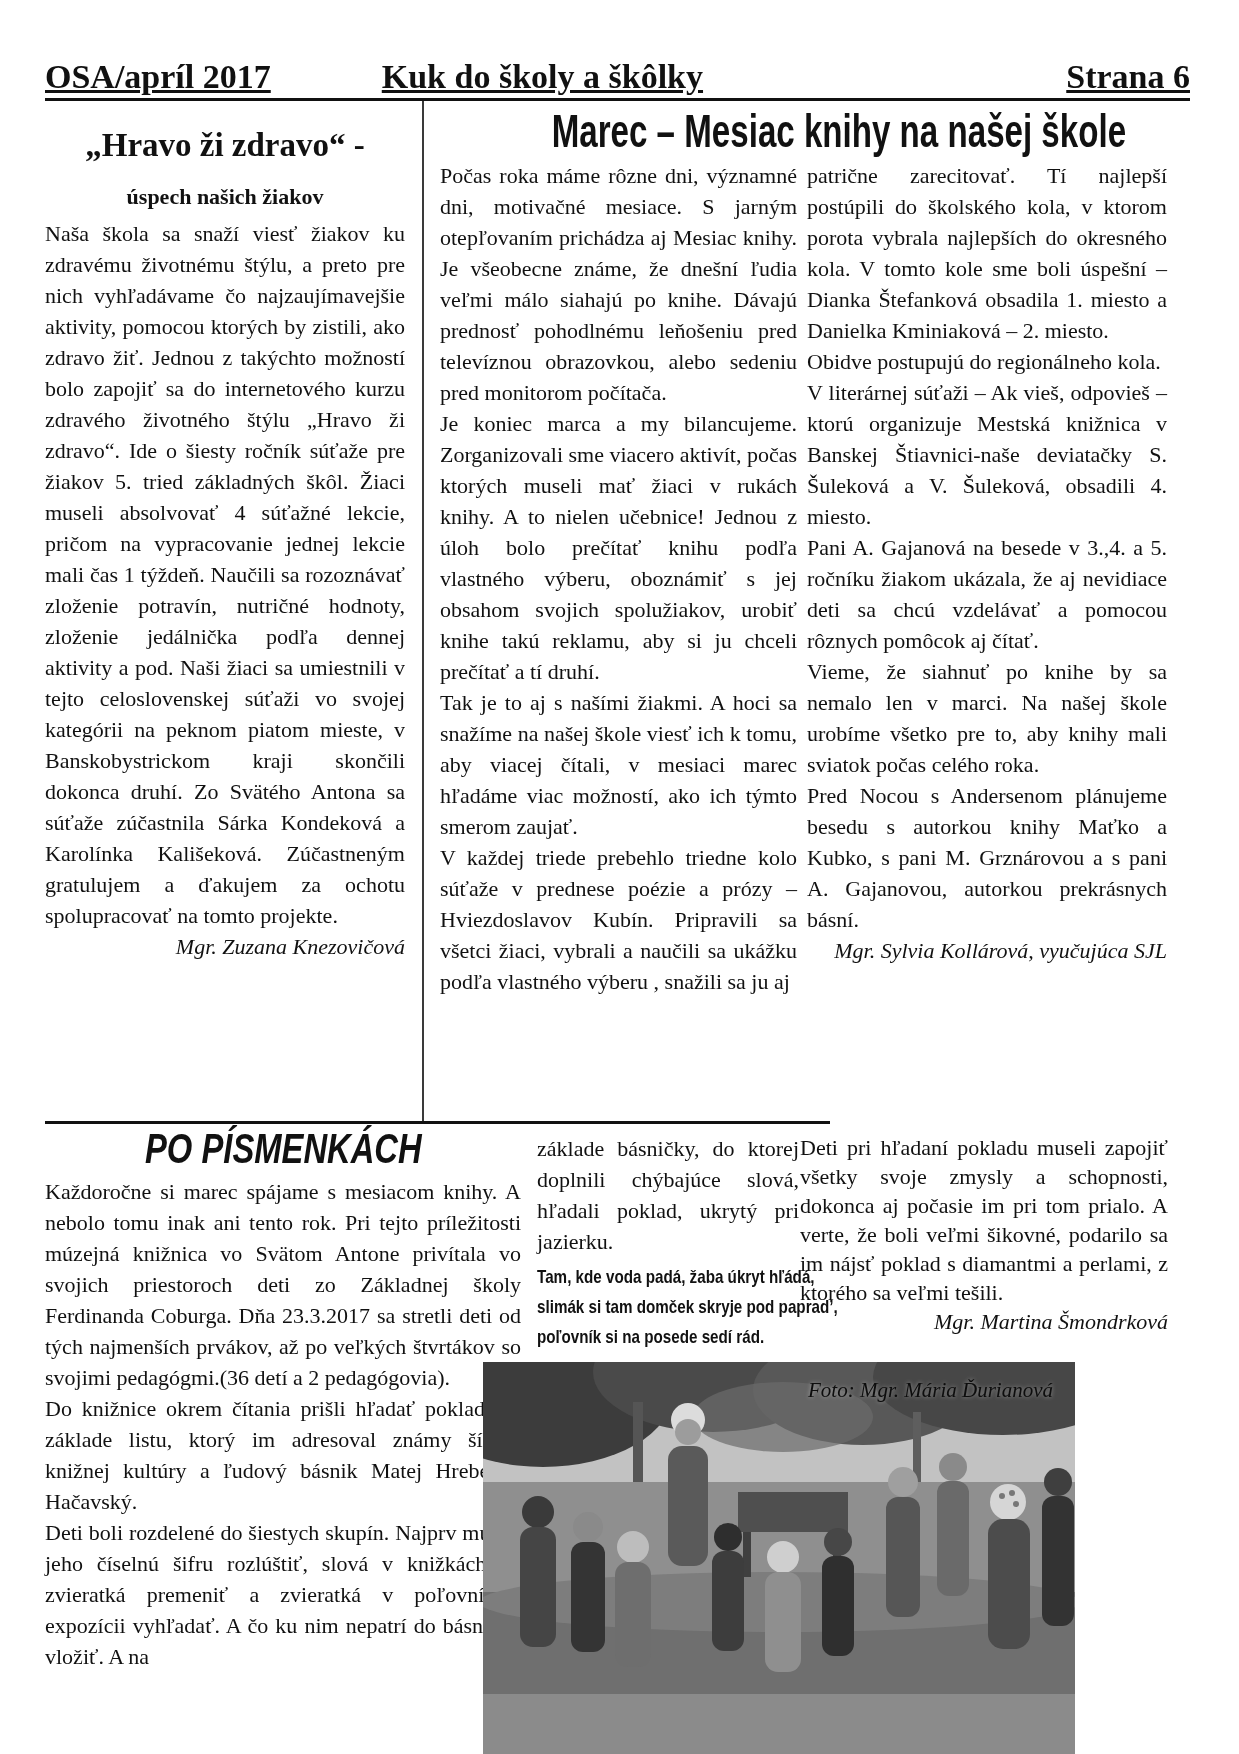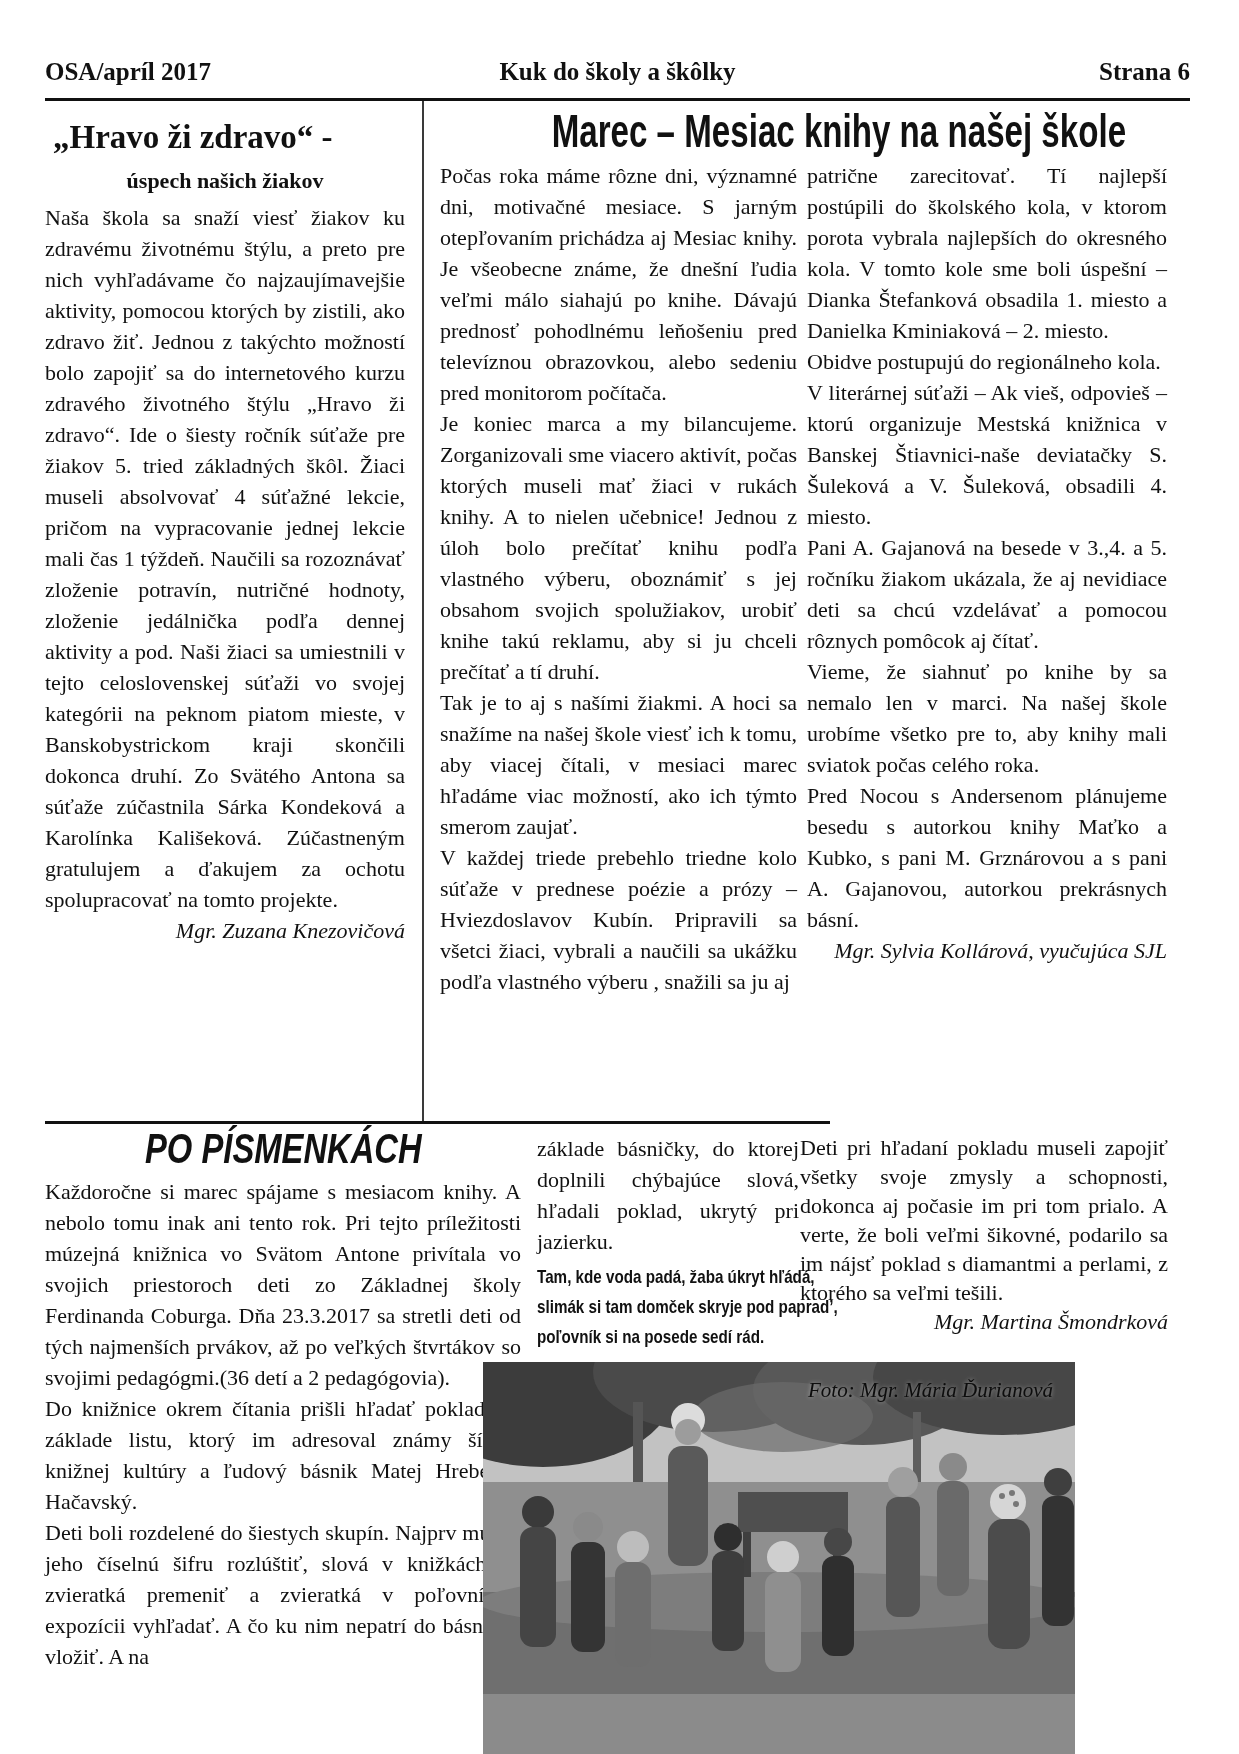--- a/index.html
+++ b/index.html
@@ -7,35 +7,35 @@
     position:relative;
     width:1239px;height:1754px;
     margin:0 auto;
     background:#ffffff;
     color:#111;
     font-family:"Liberation Serif","DejaVu Serif",serif;
     overflow:hidden;
   }
   
   .hdr{position:absolute;left:45px;top:58px;width:1145px;display:flex;align-items:baseline;}
-  .hdr span{font-weight:bold;font-size:25px;}
+  .hdr span{font-weight:bold;font-size:34px;text-decoration:underline;}
   .hdr .l{flex:1;text-align:left;}
-  .hdr .c{flex:1.4;text-align:center;}
+  .hdr .c{flex:1.4;text-align:left;}
   .hdr .r{flex:1;text-align:right;}
   .rule1{position:absolute;left:45px;top:98px;width:1145px;height:3px;background:#111;}
   .rule2{position:absolute;left:45px;top:1121px;width:785px;height:3px;background:#111;}
   .vdiv{position:absolute;left:422px;top:101px;width:2px;height:1020px;background:#3a3a3a;}
 
   .col{position:absolute;text-align:justify;font-size:22px;line-height:31px;}
   .col p{margin:0;}
   .sig{font-style:italic;text-align:right;margin:0;}
 
   
   .a1{left:45px;top:108px;width:360px;}
-  .a1-title{font-weight:bold;font-size:33px;text-align:left;line-height:42px;margin:8px;}
+  .a1-title{font-weight:bold;font-size:33px;text-align:center;line-height:42px;margin:16px;}
   .a1-sub{font-weight:bold;font-size:22px;text-align:center;line-height:30px;margin:0 0 6px 0;}
 
   
   .a2-title{position:absolute;left:440px;top:106px;width:730px;text-align:center;}
   .cond{
     display:inline-block;
     font-family:"Liberation Sans","DejaVu Sans",sans-serif;
     font-weight:bold;
     white-space:nowrap;
     transform:scaleX(0.72);

